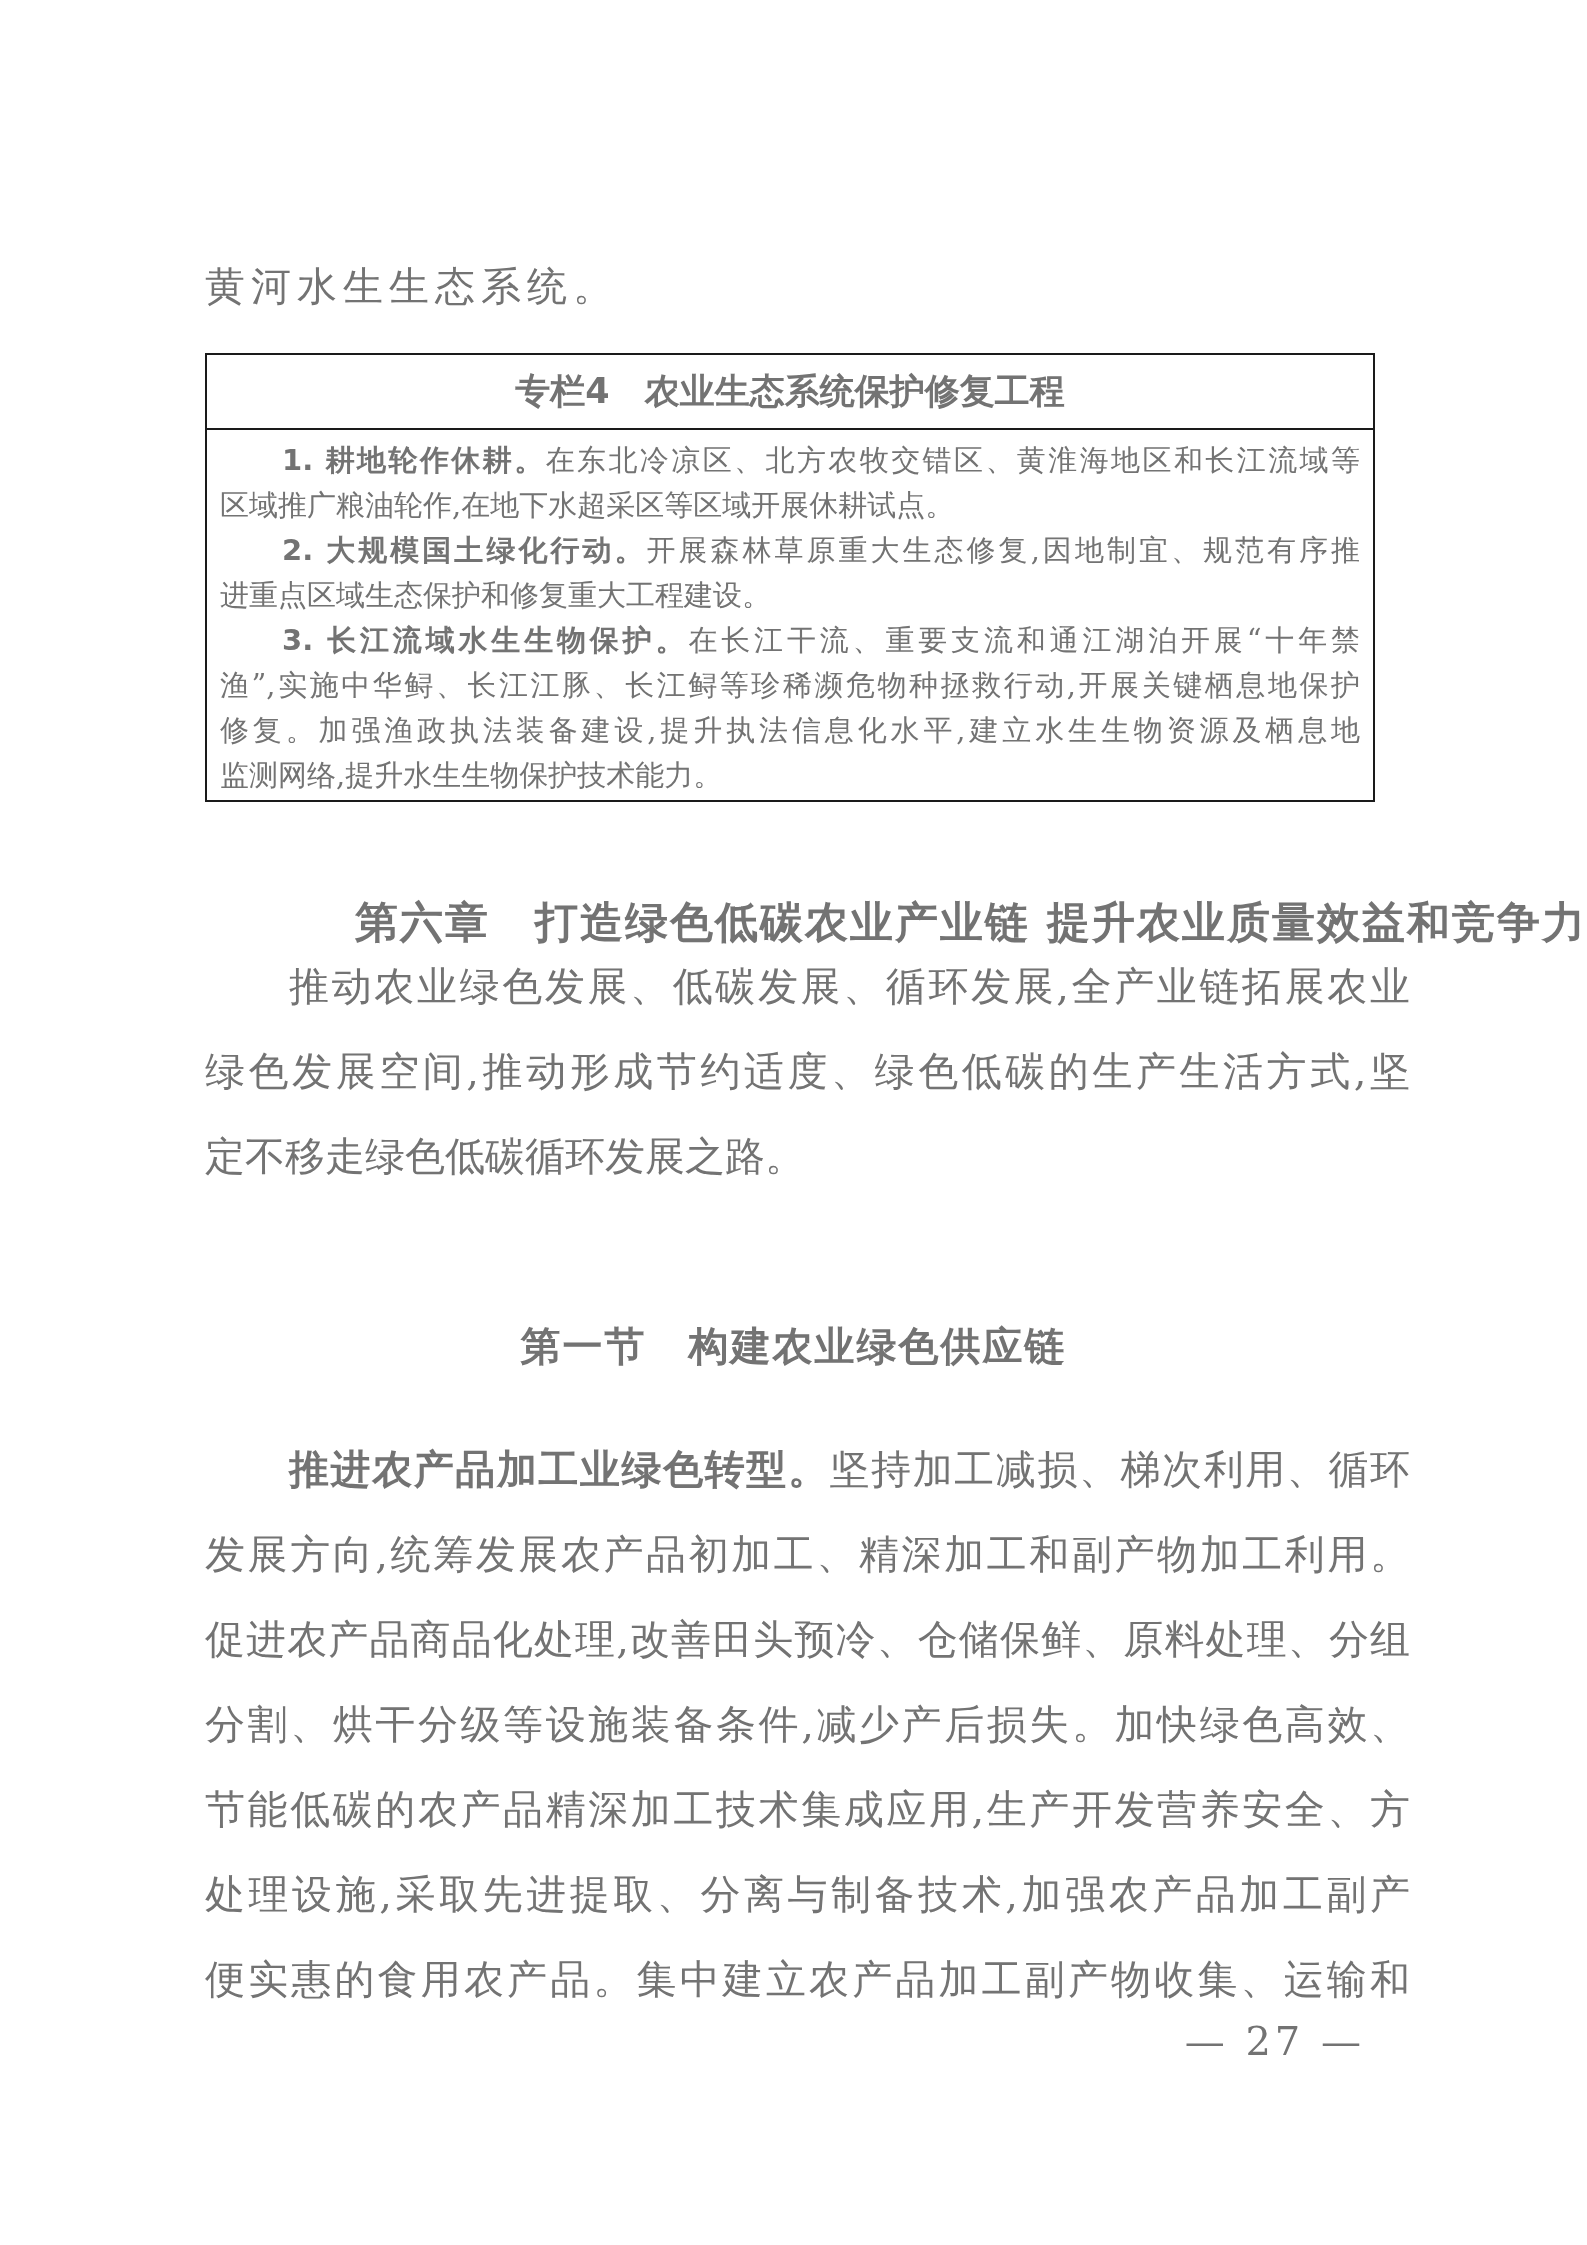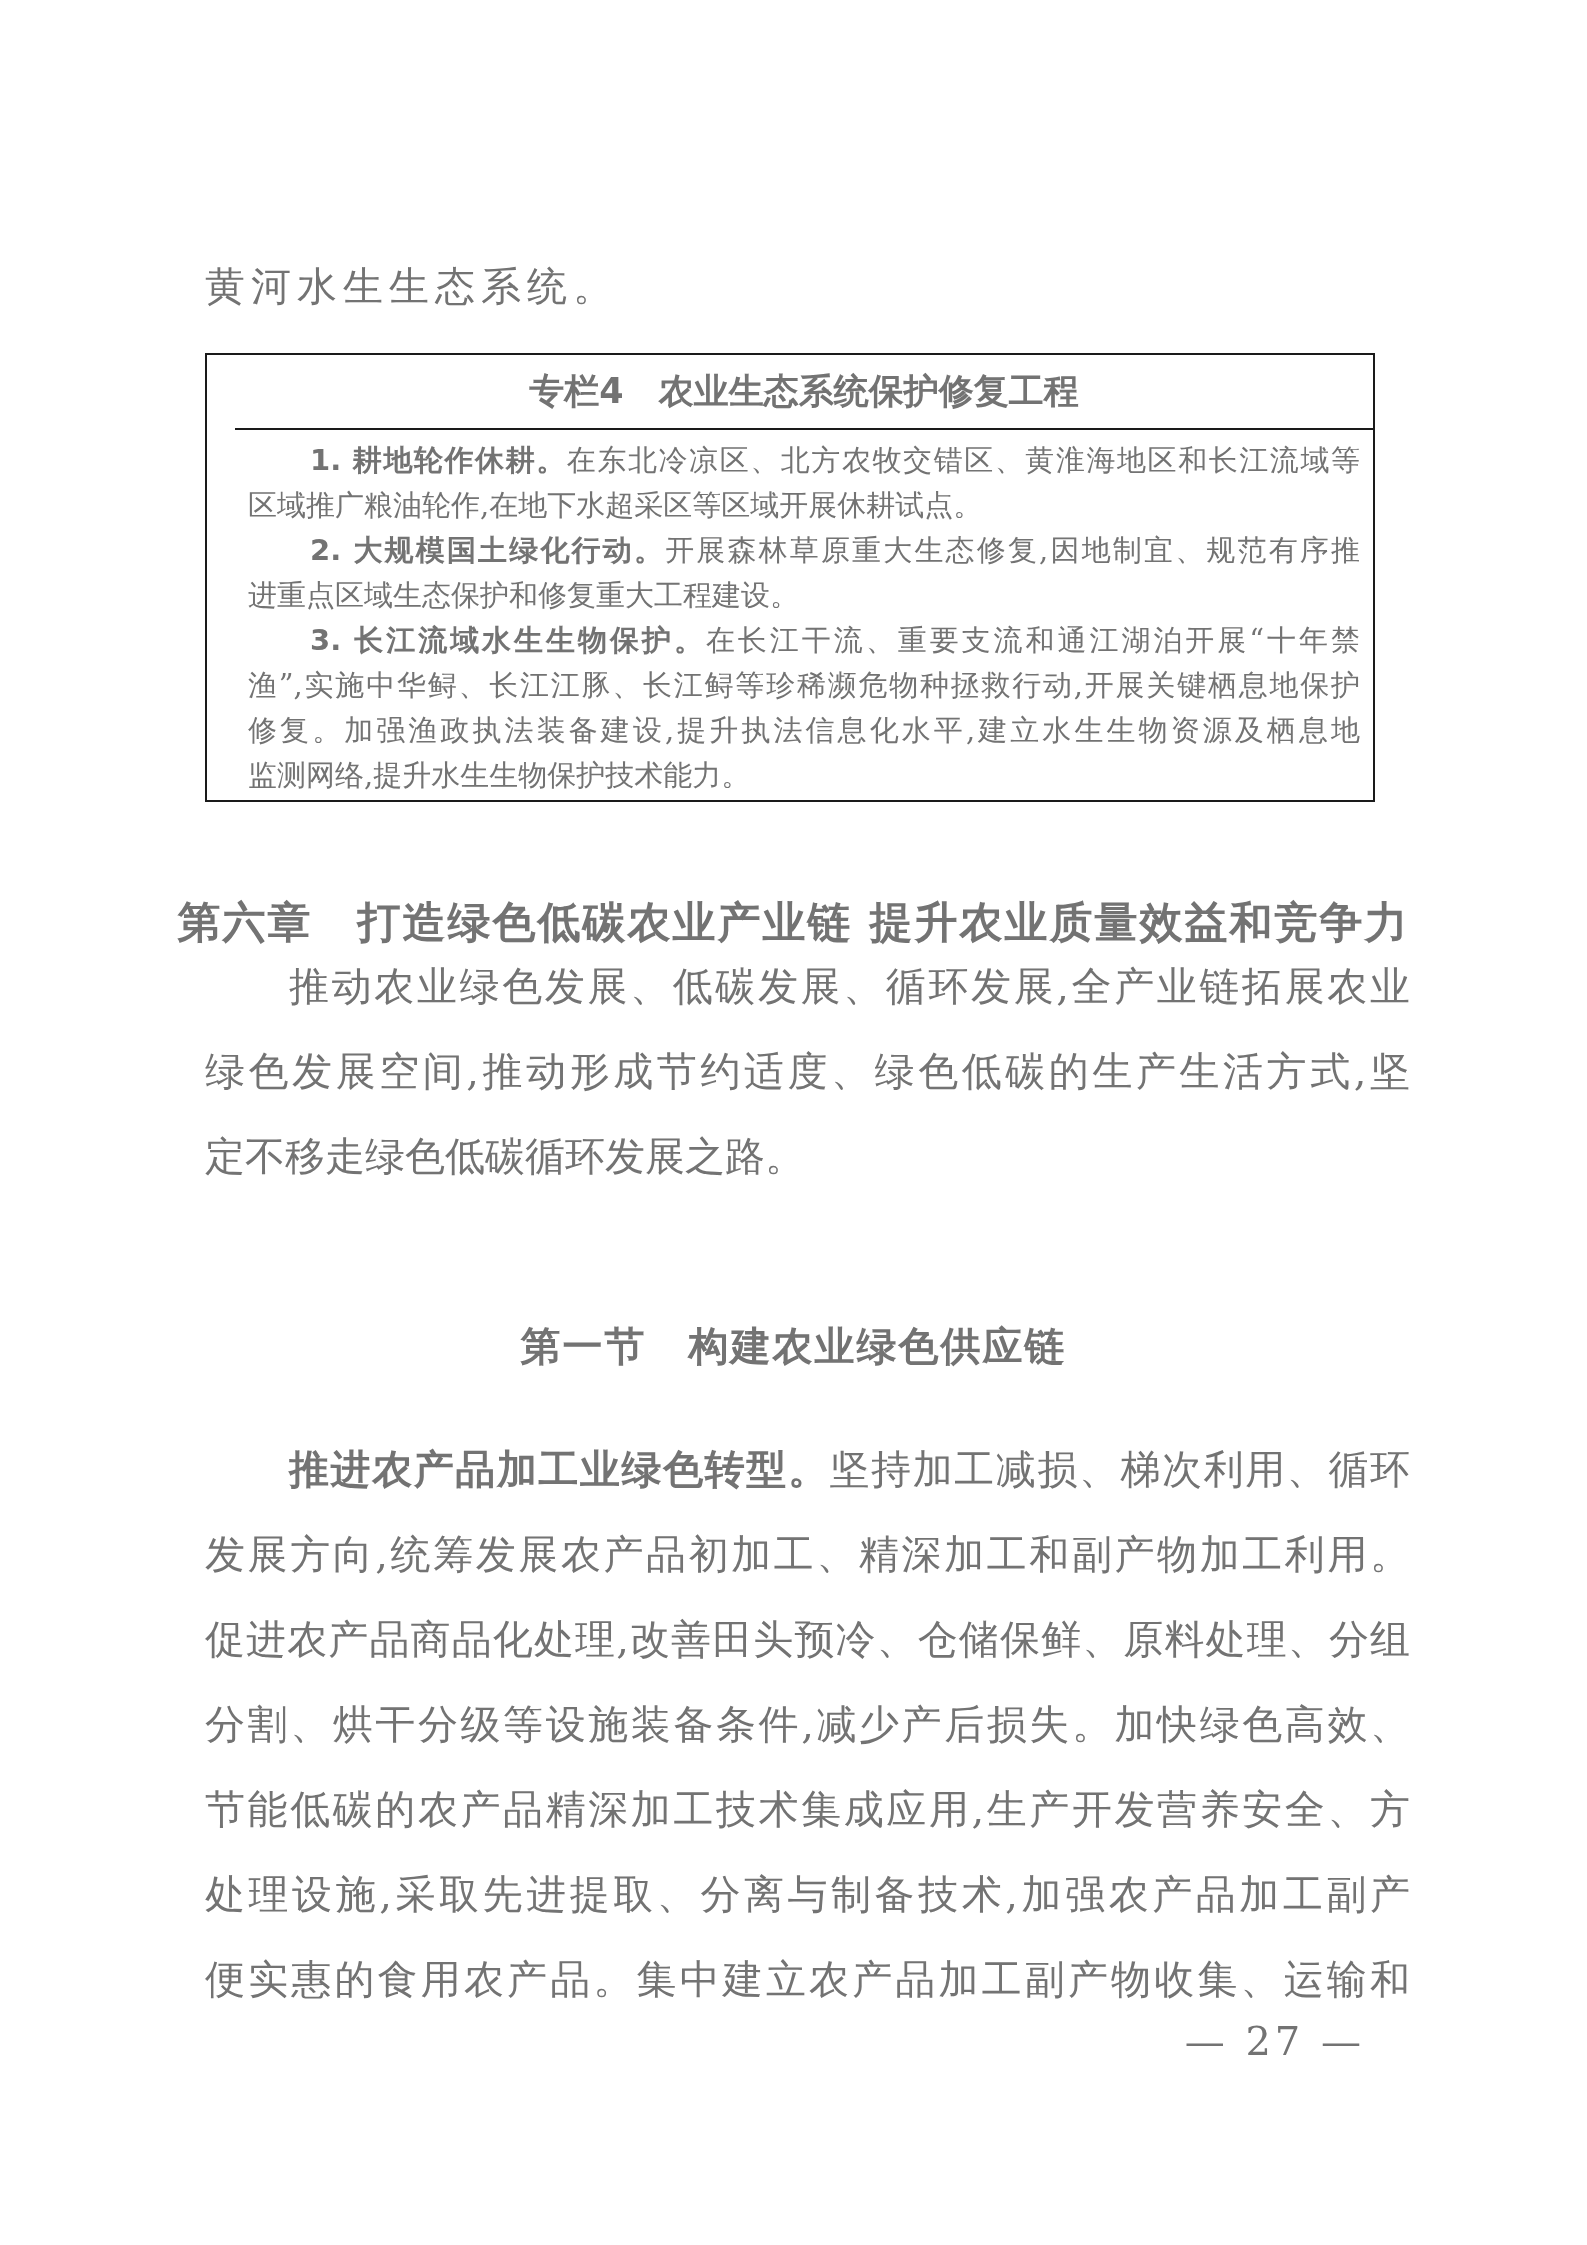--- a/index.html
+++ b/index.html
@@ -26,21 +26,20 @@
   
   .panel {
     position: absolute;
     left: 205px;
     top: 353px;
     width: 1170px;
     height: 449px;
     border: 2px solid #1a1a1a;
     box-sizing: border-box;
     background: #ffffff;
-    padding-left: 28px;
   }
   .panel-header {
     height: 73px;
     border-bottom: 2px solid #1a1a1a;
     display: flex;
     align-items: center;
     justify-content: center;
     font-family: "DejaVu Sans", sans-serif;
     font-weight: bold;
     font-size: 35px;
@@ -59,21 +58,21 @@
     font-family: "DejaVu Sans", sans-serif;
     font-weight: bold;
   }
   
   .chapter {
     position: absolute;
     left: 0;
     top: 896px;
     width: 100%;
     margin: 0;
-    text-align: center;
+    text-align: right;
     font-family: "DejaVu Sans", sans-serif;
     font-weight: bold;
     font-size: 43px;
     line-height: 52px;
     letter-spacing: 2px;
   }
   
   .para {
     position: absolute;
     left: 205px;

